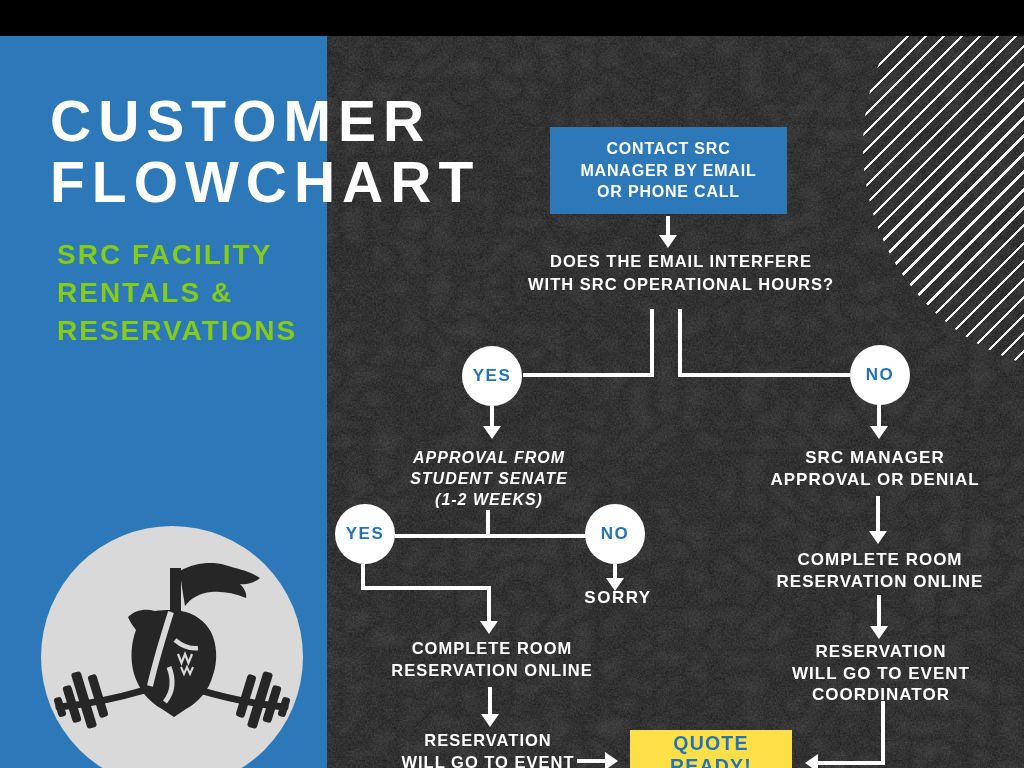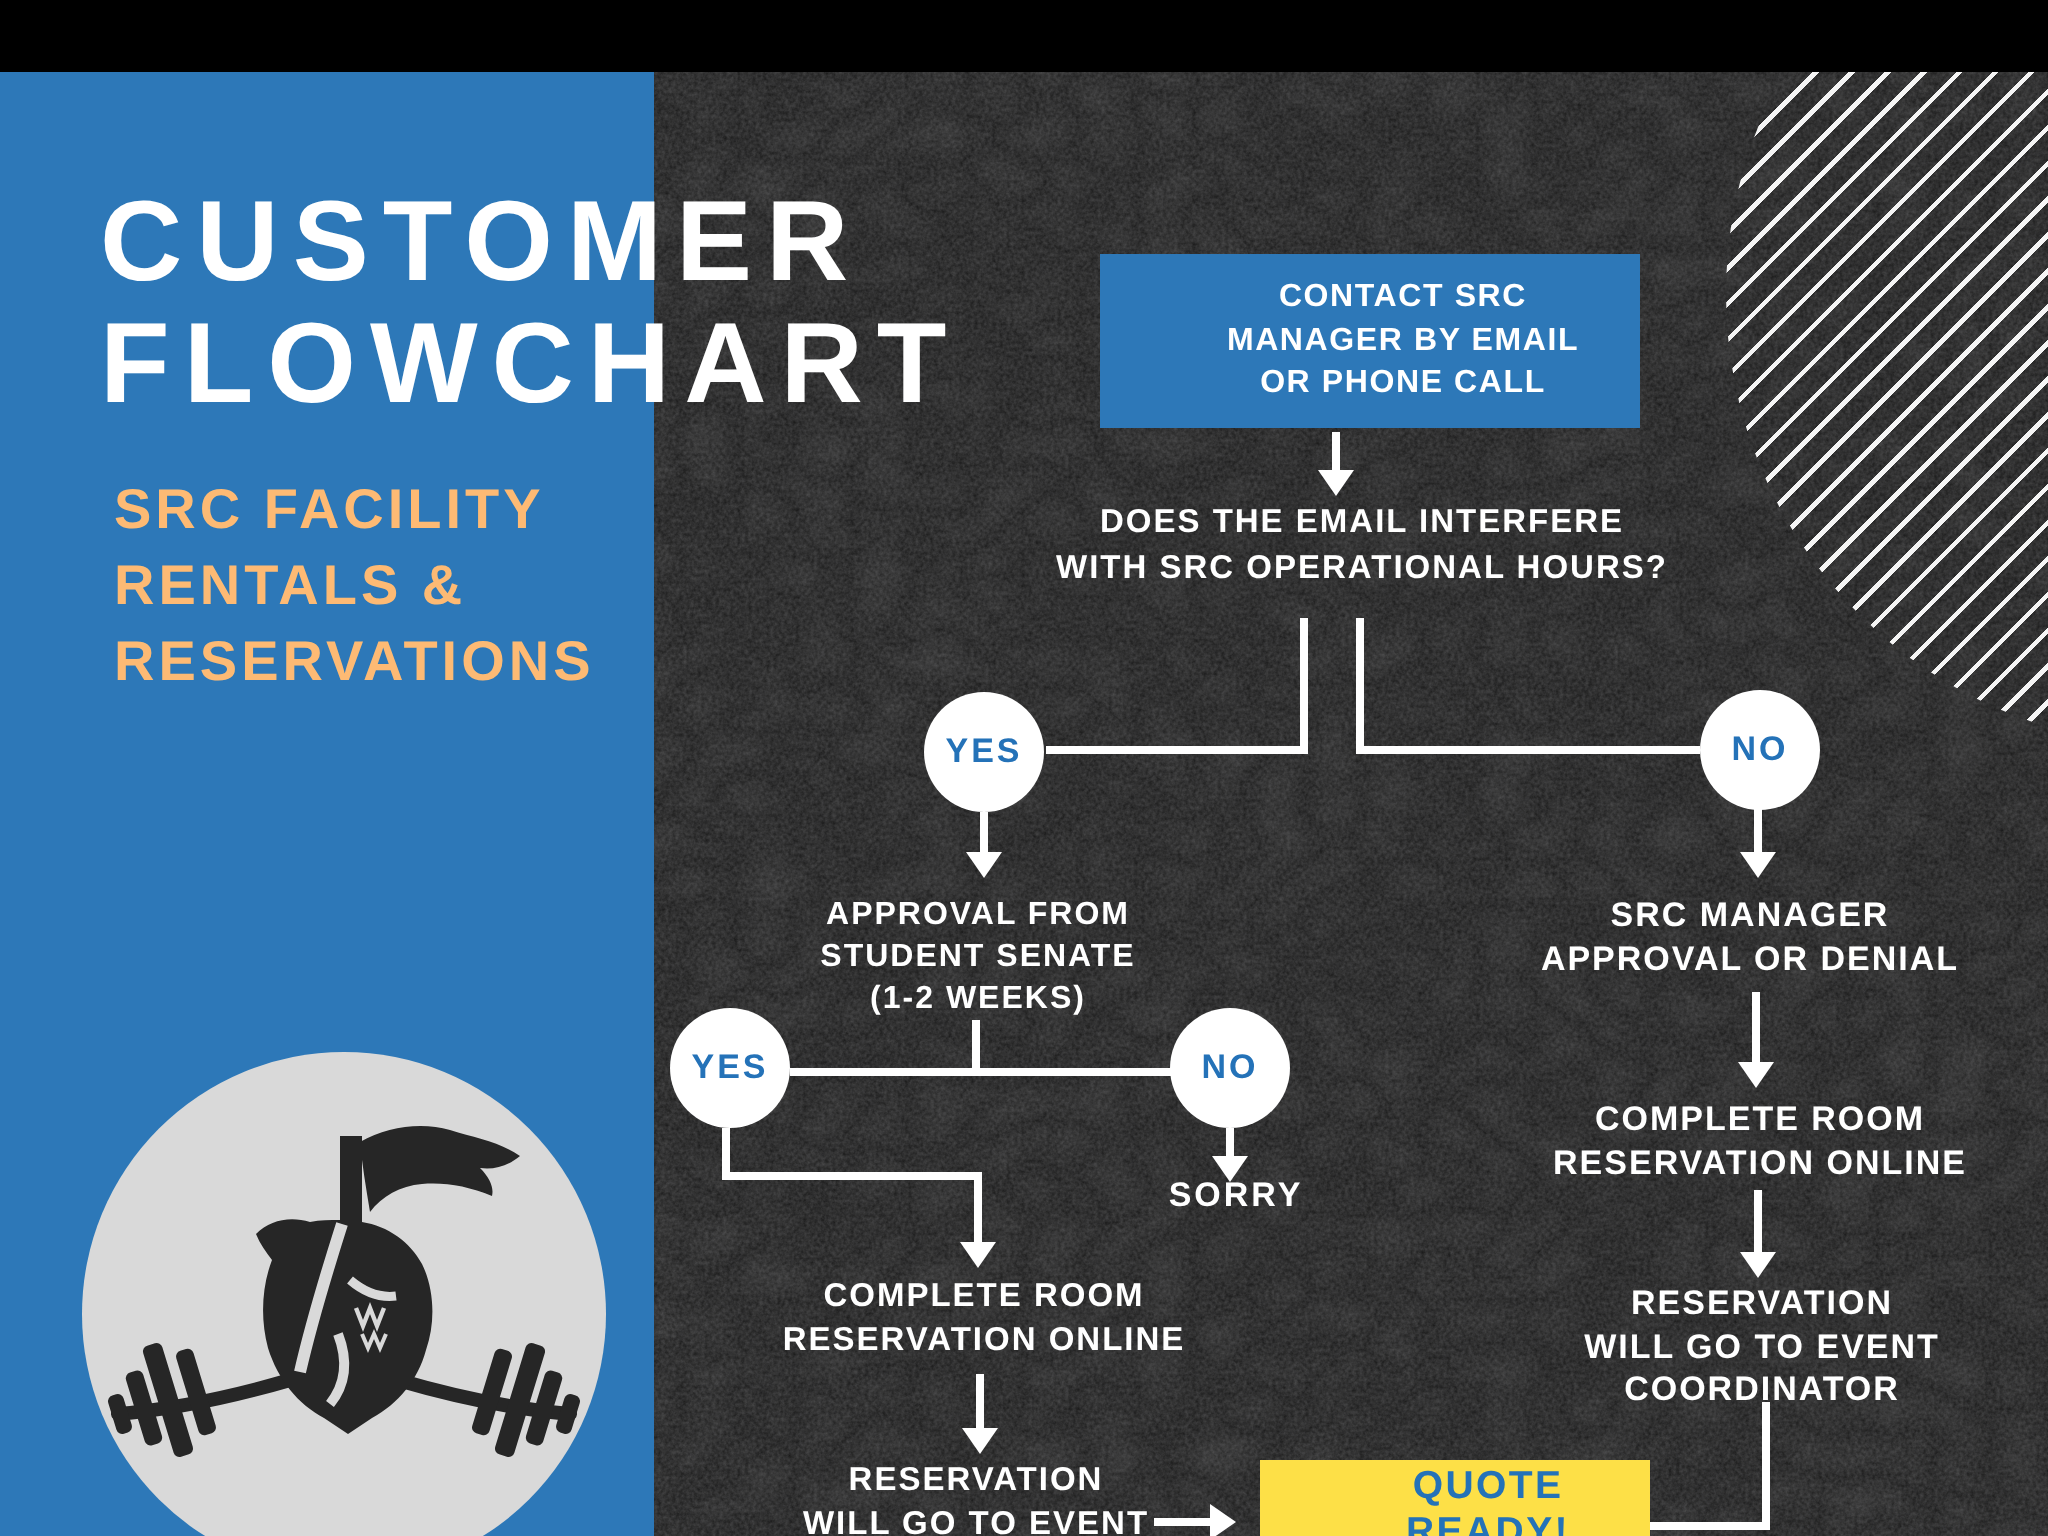--- a/index.html
+++ b/index.html
@@ -23,34 +23,34 @@
   
   #left-panel{position:absolute;left:0;top:0;width:327px;height:768px;z-index:2;}
   #page-title{
     position:absolute;left:50px;top:55px;z-index:3;
     font-size:57px;line-height:61px;font-weight:800;letter-spacing:7px;
     color:#ffffff;white-space:pre-line;
   }
   #page-subtitle{
     position:absolute;left:57px;top:200px;z-index:3;
     font-size:28px;line-height:38px;font-weight:800;letter-spacing:2px;
-    color:#fdba74;white-space:pre-line;
+    color:#84cc16;white-space:pre-line;
   }
   #logo{position:absolute;left:41px;top:490px;width:262px;height:262px;z-index:3;}
   
   #connectors{position:absolute;left:0;top:0;z-index:4;}
   
   .node{
     position:absolute;z-index:5;text-align:center;color:#ffffff;
     font-weight:800;white-space:pre-line;letter-spacing:1px;
   }
-  .box{display:flex;align-items:center;justify-content:center;padding-left:33px;}
+  .box{display:flex;align-items:center;justify-content:center;}
   .n-start{left:550px;top:91px;width:237px;height:87px;font-size:16px;line-height:21.5px;letter-spacing:0.8px;}
   .n-question{left:521px;top:214px;width:320px;font-size:16.5px;line-height:22.5px;}
-  .n-approval{left:369px;top:411px;width:240px;font-size:16px;line-height:21px;}
+  .n-approval{left:369px;top:411px;width:240px;font-size:16px;line-height:21px;font-style:italic;}
   .n-sorry{left:558px;top:552px;width:120px;font-size:17px;letter-spacing:1.5px;}
   .n-complete-l{left:362px;top:602px;width:260px;font-size:16.5px;line-height:21.5px;}
   .n-coord-l{left:388px;top:694px;width:200px;font-size:16.5px;line-height:21.5px;}
   .n-manager{left:755px;top:411px;width:240px;font-size:17px;line-height:21.5px;}
   .n-complete-r{left:755px;top:513px;width:250px;font-size:17px;line-height:21.5px;}
   .n-coord-r{left:771px;top:605px;width:220px;font-size:17px;line-height:21.5px;}
   .n-quote{left:630px;top:694px;width:162px;height:50px;background:#fde047;
     font-size:19.5px;letter-spacing:1.2px;}
   .decision-circle{
     position:absolute;z-index:5;width:60px;height:60px;border-radius:50%;

